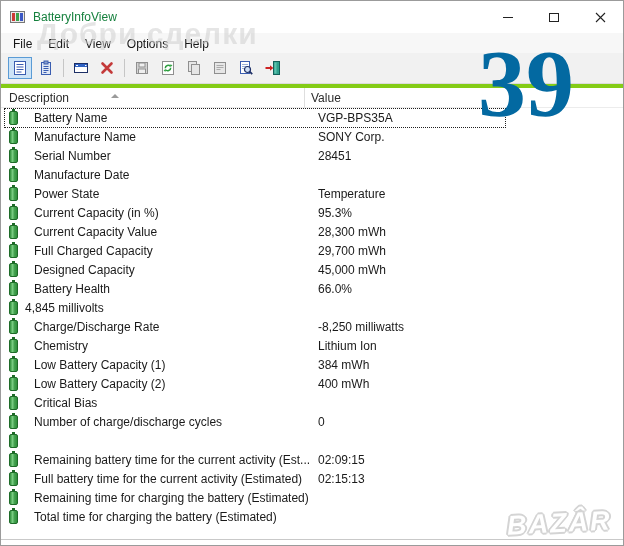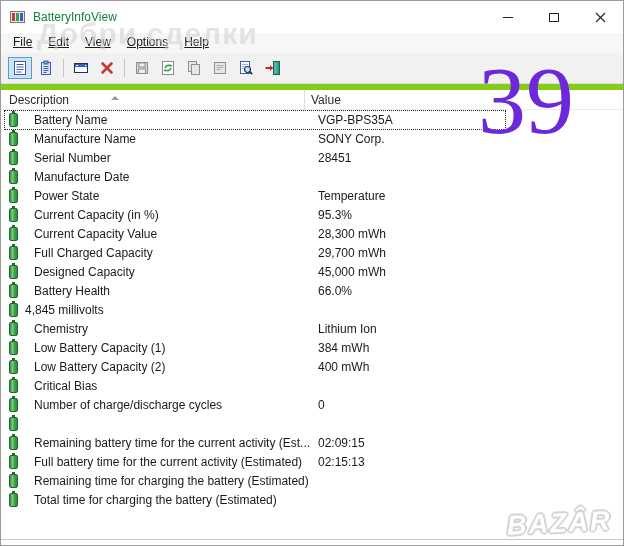--- a/index.html
+++ b/index.html
@@ -12,44 +12,44 @@
   }
   
   .titlebar{height:32px;background:#fff;display:flex;align-items:center;position:relative;}
   .app-icon{margin-left:9px;display:flex;align-items:center;}
   .title{margin-left:7px;font-size:12px;color:#15803d;}
   .win-controls{position:absolute;right:0;top:0;height:32px;display:flex;}
   .win-btn{width:46px;height:32px;display:flex;align-items:center;justify-content:center;cursor:default;}
   .glyph-min{width:10px;border-top:1px solid #222;}
   .glyph-max{width:10px;height:9px;border:1px solid #222;}
   
-  .menubar{height:20px;background:#f7f7f7;display:flex;align-items:flex-start;padding-left:4px;text-decoration:underline;}
+  .menubar{height:20px;background:#f7f7f7;display:flex;align-items:flex-end;padding-left:4px;}
   .menu-item{padding:2px 8px;color:#161616;font-size:12px;}
   
   .toolbar{height:31px;background:#f1f1f1;border-bottom:1px solid #dcdcdc;display:flex;align-items:center;padding-left:6px;}
   .tb{width:24px;height:22px;display:flex;align-items:center;justify-content:center;border:1px solid transparent;margin:0 1px;}
   .tb.selected{background:#cde4f7;border:1px solid #5a9bd5;}
   .tb-sep{width:1px;height:18px;background:#c6c6c6;margin:0 4px;}
   
-  .listview{position:relative;border-top:6px solid #84cc16;background:#fff;height:457px;}
+  .listview{position:relative;border-top:4px solid #84cc16;background:#fff;height:457px;}
   .lv-header{position:relative;height:20px;display:flex;align-items:center;border-bottom:1px solid #ececec;color:#2b2b2b;}
   .lv-header .col-desc{width:303px;padding-left:8px;display:flex;align-items:center;}
   .sort-arrow{width:0;height:0;border-left:4px solid transparent;border-right:4px solid transparent;border-bottom:4px solid #9a9a9a;margin-left:42px;margin-top:-4px;}
   .col-sep{position:absolute;left:303px;top:0;width:1px;height:20px;background:#dedede;}
   .lv-header .col-value{padding-left:7px;}
   .rows{position:relative;}
   .row{position:relative;height:19px;display:flex;align-items:center;}
   .row .bat-icon{position:relative;width:9px;height:14px;margin-left:8px;background:linear-gradient(90deg,#2f8f3a 0%,#7ccf84 38%,#46a352 60%,#2f8f3a 100%);border:1px solid #1e6b28;border-radius:2px;flex:0 0 auto;}
   .row .bat-icon::before{content:"";position:absolute;left:2px;top:-3px;width:3px;height:2px;background:#1e6b28;}
   .row .desc{width:277px;margin-left:16px;white-space:nowrap;overflow:hidden;}
   .row .value{padding-left:7px;white-space:nowrap;}
   .row.selected::after{content:"";position:absolute;left:3px;top:0;width:500px;height:18px;border:1px dotted #1f1f1f;pointer-events:none;}
   
   .wm-top{position:absolute;left:36px;top:16px;font-size:30px;font-weight:bold;letter-spacing:1px;color:rgba(208,208,208,0.55);pointer-events:none;z-index:6;}
-  .wm-39{position:absolute;left:477px;top:59px;font-family:"Liberation Serif", serif;font-weight:normal;font-size:96px;line-height:0.85;color:#6d28d9;pointer-events:none;z-index:7;}
+  .wm-39{position:absolute;left:477px;top:42px;font-family:"Liberation Serif", serif;font-weight:bold;font-size:96px;line-height:0.85;color:#0369a1;pointer-events:none;z-index:7;}
   .wm-logo{
     position:absolute;right:12px;bottom:6px;font-size:27px;font-weight:bold;font-style:italic;
     color:#fff;letter-spacing:2px;transform:rotate(-3deg);
     text-shadow:-2px 0 0 #d4d4d4,2px 0 0 #d4d4d4,0 -2px 0 #d4d4d4,0 2px 0 #d4d4d4,-1px -1px 0 #d4d4d4,1px 1px 0 #d4d4d4,-1px 1px 0 #d4d4d4,1px -1px 0 #d4d4d4;
     pointer-events:none;z-index:7;
   }
   .bottom-strip{position:absolute;left:0;bottom:0;width:100%;height:6px;background:#fff;border-top:1px solid #c9c9c9;}
   svg{display:block;}
 </style>
 </head>
@@ -223,20 +223,25 @@
     <span class="bat-icon"></span>
     <span class="desc">Battery Health</span>
     <span class="value">66.0%</span>
   </div>
         <div class="row">
     <span class="bat-icon"></span>
     <span class="value">4,845 millivolts</span>
   </div>
         <div class="row">
     <span class="bat-icon"></span>
+    <span class="desc">Charge/Discharge Rate</span>
+    <span class="value">-8,250 milliwatts</span>
+  </div>
+        <div class="row">
+    <span class="bat-icon"></span>
     <span class="desc">Chemistry</span>
     <span class="value">Lithium Ion</span>
   </div>
         <div class="row">
     <span class="bat-icon"></span>
     <span class="desc">Low Battery Capacity (1)</span>
     <span class="value">384 mWh</span>
   </div>
         <div class="row">
     <span class="bat-icon"></span>

